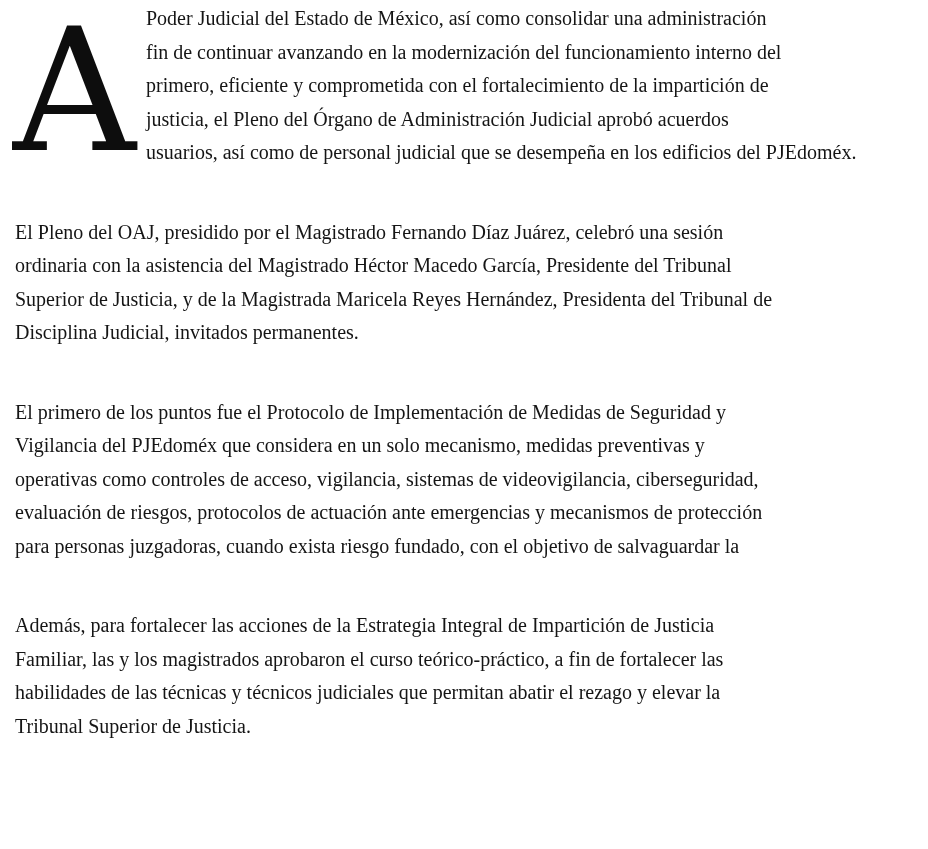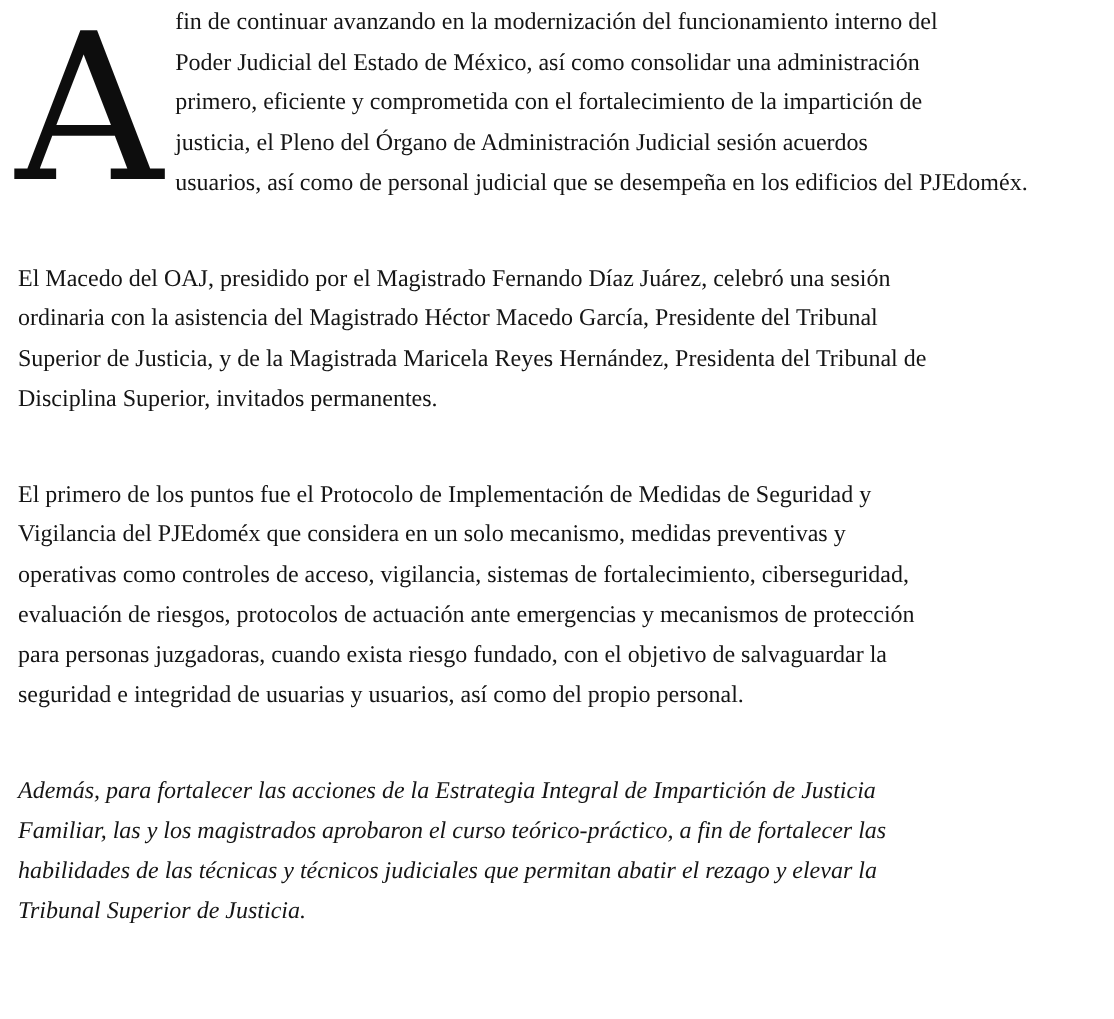--- a/index.html
+++ b/index.html
@@ -18,21 +18,20 @@
     font-family: "Liberation Serif", "DejaVu Serif", serif;
   }
   .para {
     margin: 0 0 46px 0;
     font-size: 20px;
     line-height: 33.5px;
     text-align: left;
   }
   .para:last-child {
     margin-bottom: 0;
-    font-style: italic;
   }
   .line {
     display: block;
     white-space: nowrap;
   }
   .dropcap {
     float: left;
     width: 131px;
     height: 150px;
     position: relative;
@@ -50,39 +49,38 @@
 </style>
 </head>
 <body>
 
 <main class="article">
   <div>
       <p class="para">
         <span class="dropcap">
           <span class="glyph">A</span>
         </span>
+        <span class="line">Poder Judicial del Estado de México, así como consolidar una administración</span>
         <span class="line">fin de continuar avanzando en la modernización del funcionamiento interno del</span>
-        <span class="line">Poder Judicial del Estado de México, así como consolidar una administración</span>
         <span class="line">primero, eficiente y comprometida con el fortalecimiento de la impartición de</span>
-        <span class="line">justicia, el Pleno del Órgano de Administración Judicial sesión acuerdos</span>
+        <span class="line">justicia, el Pleno del Órgano de Administración Judicial aprobó acuerdos</span>
         <span class="line">usuarios, así como de personal judicial que se desempeña en los edificios del PJEdoméx.</span>
       </p>
       <p class="para">
-        <span class="line">El Macedo del OAJ, presidido por el Magistrado Fernando Díaz Juárez, celebró una sesión</span>
+        <span class="line">El Pleno del OAJ, presidido por el Magistrado Fernando Díaz Juárez, celebró una sesión</span>
         <span class="line">ordinaria con la asistencia del Magistrado Héctor Macedo García, Presidente del Tribunal</span>
         <span class="line">Superior de Justicia, y de la Magistrada Maricela Reyes Hernández, Presidenta del Tribunal de</span>
-        <span class="line">Disciplina Superior, invitados permanentes.</span>
+        <span class="line">Disciplina Judicial, invitados permanentes.</span>
       </p>
       <p class="para">
         <span class="line">El primero de los puntos fue el Protocolo de Implementación de Medidas de Seguridad y</span>
         <span class="line">Vigilancia del PJEdoméx que considera en un solo mecanismo, medidas preventivas y</span>
-        <span class="line">operativas como controles de acceso, vigilancia, sistemas de fortalecimiento, ciberseguridad,</span>
+        <span class="line">operativas como controles de acceso, vigilancia, sistemas de videovigilancia, ciberseguridad,</span>
         <span class="line">evaluación de riesgos, protocolos de actuación ante emergencias y mecanismos de protección</span>
         <span class="line">para personas juzgadoras, cuando exista riesgo fundado, con el objetivo de salvaguardar la</span>
-        <span class="line">seguridad e integridad de usuarias y usuarios, así como del propio personal.</span>
       </p>
       <p class="para">
         <span class="line">Además, para fortalecer las acciones de la Estrategia Integral de Impartición de Justicia</span>
         <span class="line">Familiar, las y los magistrados aprobaron el curso teórico-práctico, a fin de fortalecer las</span>
         <span class="line">habilidades de las técnicas y técnicos judiciales que permitan abatir el rezago y elevar la</span>
         <span class="line">Tribunal Superior de Justicia.</span>
       </p>
     </div>
 </main>
 

